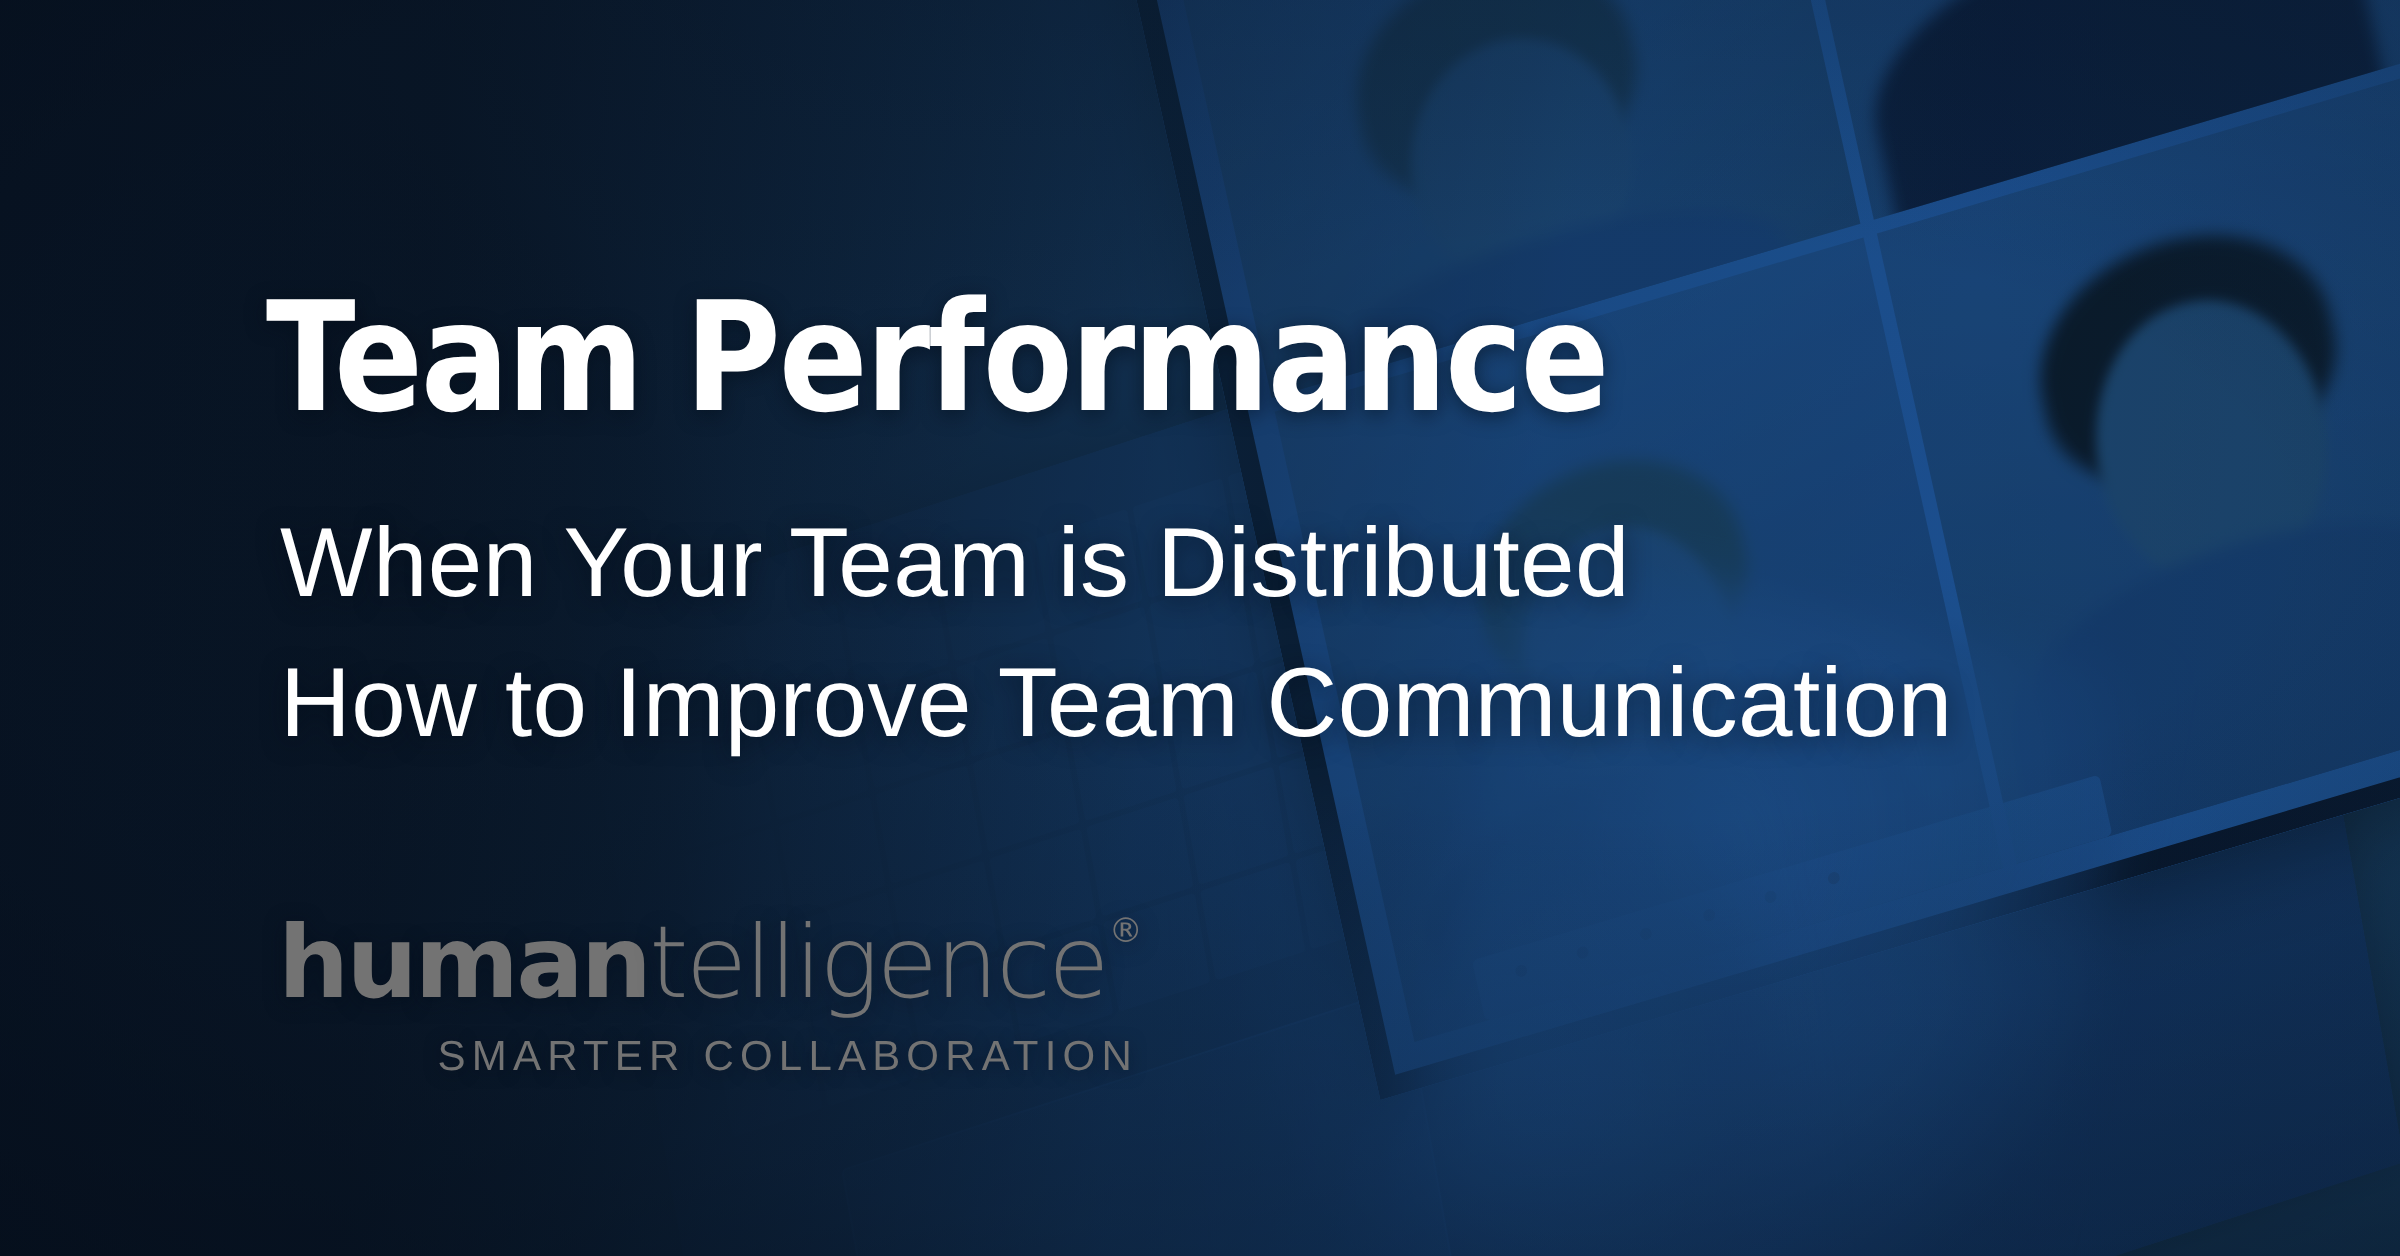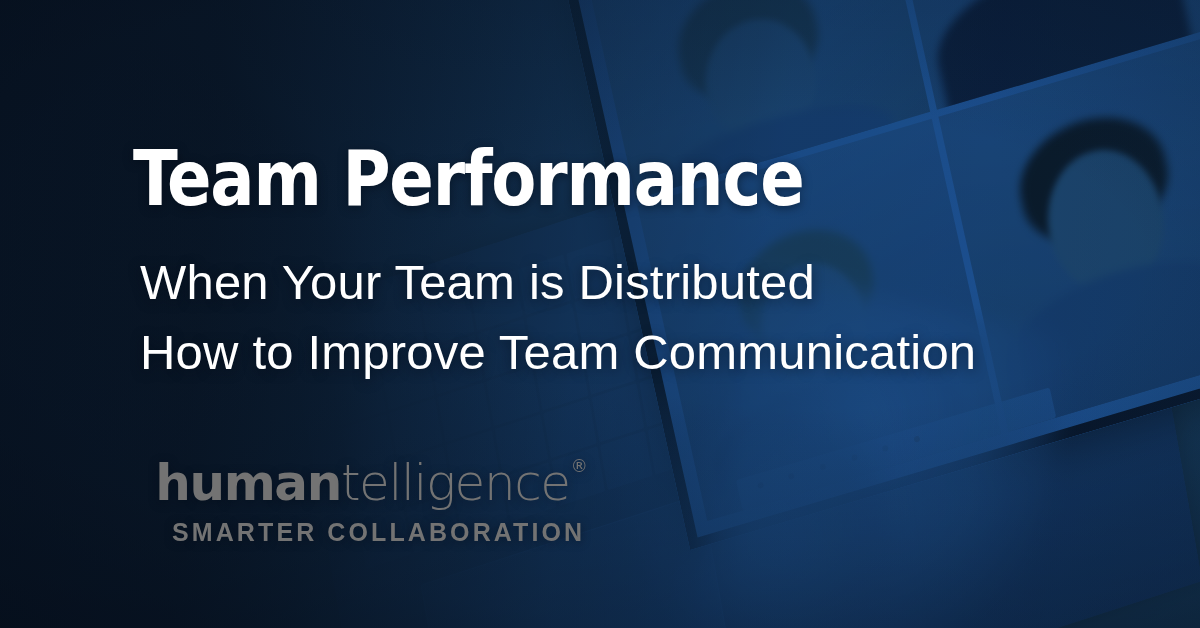--- a/index.html
+++ b/index.html
@@ -286,24 +286,24 @@
   .wm-reg {
     font-size: 17px;
     vertical-align: super;
     position: relative;
     top: -10px;
     left: 1px;
     font-weight: 400;
   }
   .tagline {
     margin-top: 6px;
-    margin-left: 33px;
+    margin-left: 48px;
     font-family: "Liberation Sans", sans-serif;
-    font-weight: 700;
-    font-size: 25px;
+    font-weight: 400;
+    font-size: 21px;
     letter-spacing: 3.1px;
     white-space: nowrap;
     text-shadow: 0 1px 8px rgba(3,12,24,.5);
   }
 </style>
 </head>
 <body>
 
 <div id="stage">
 

